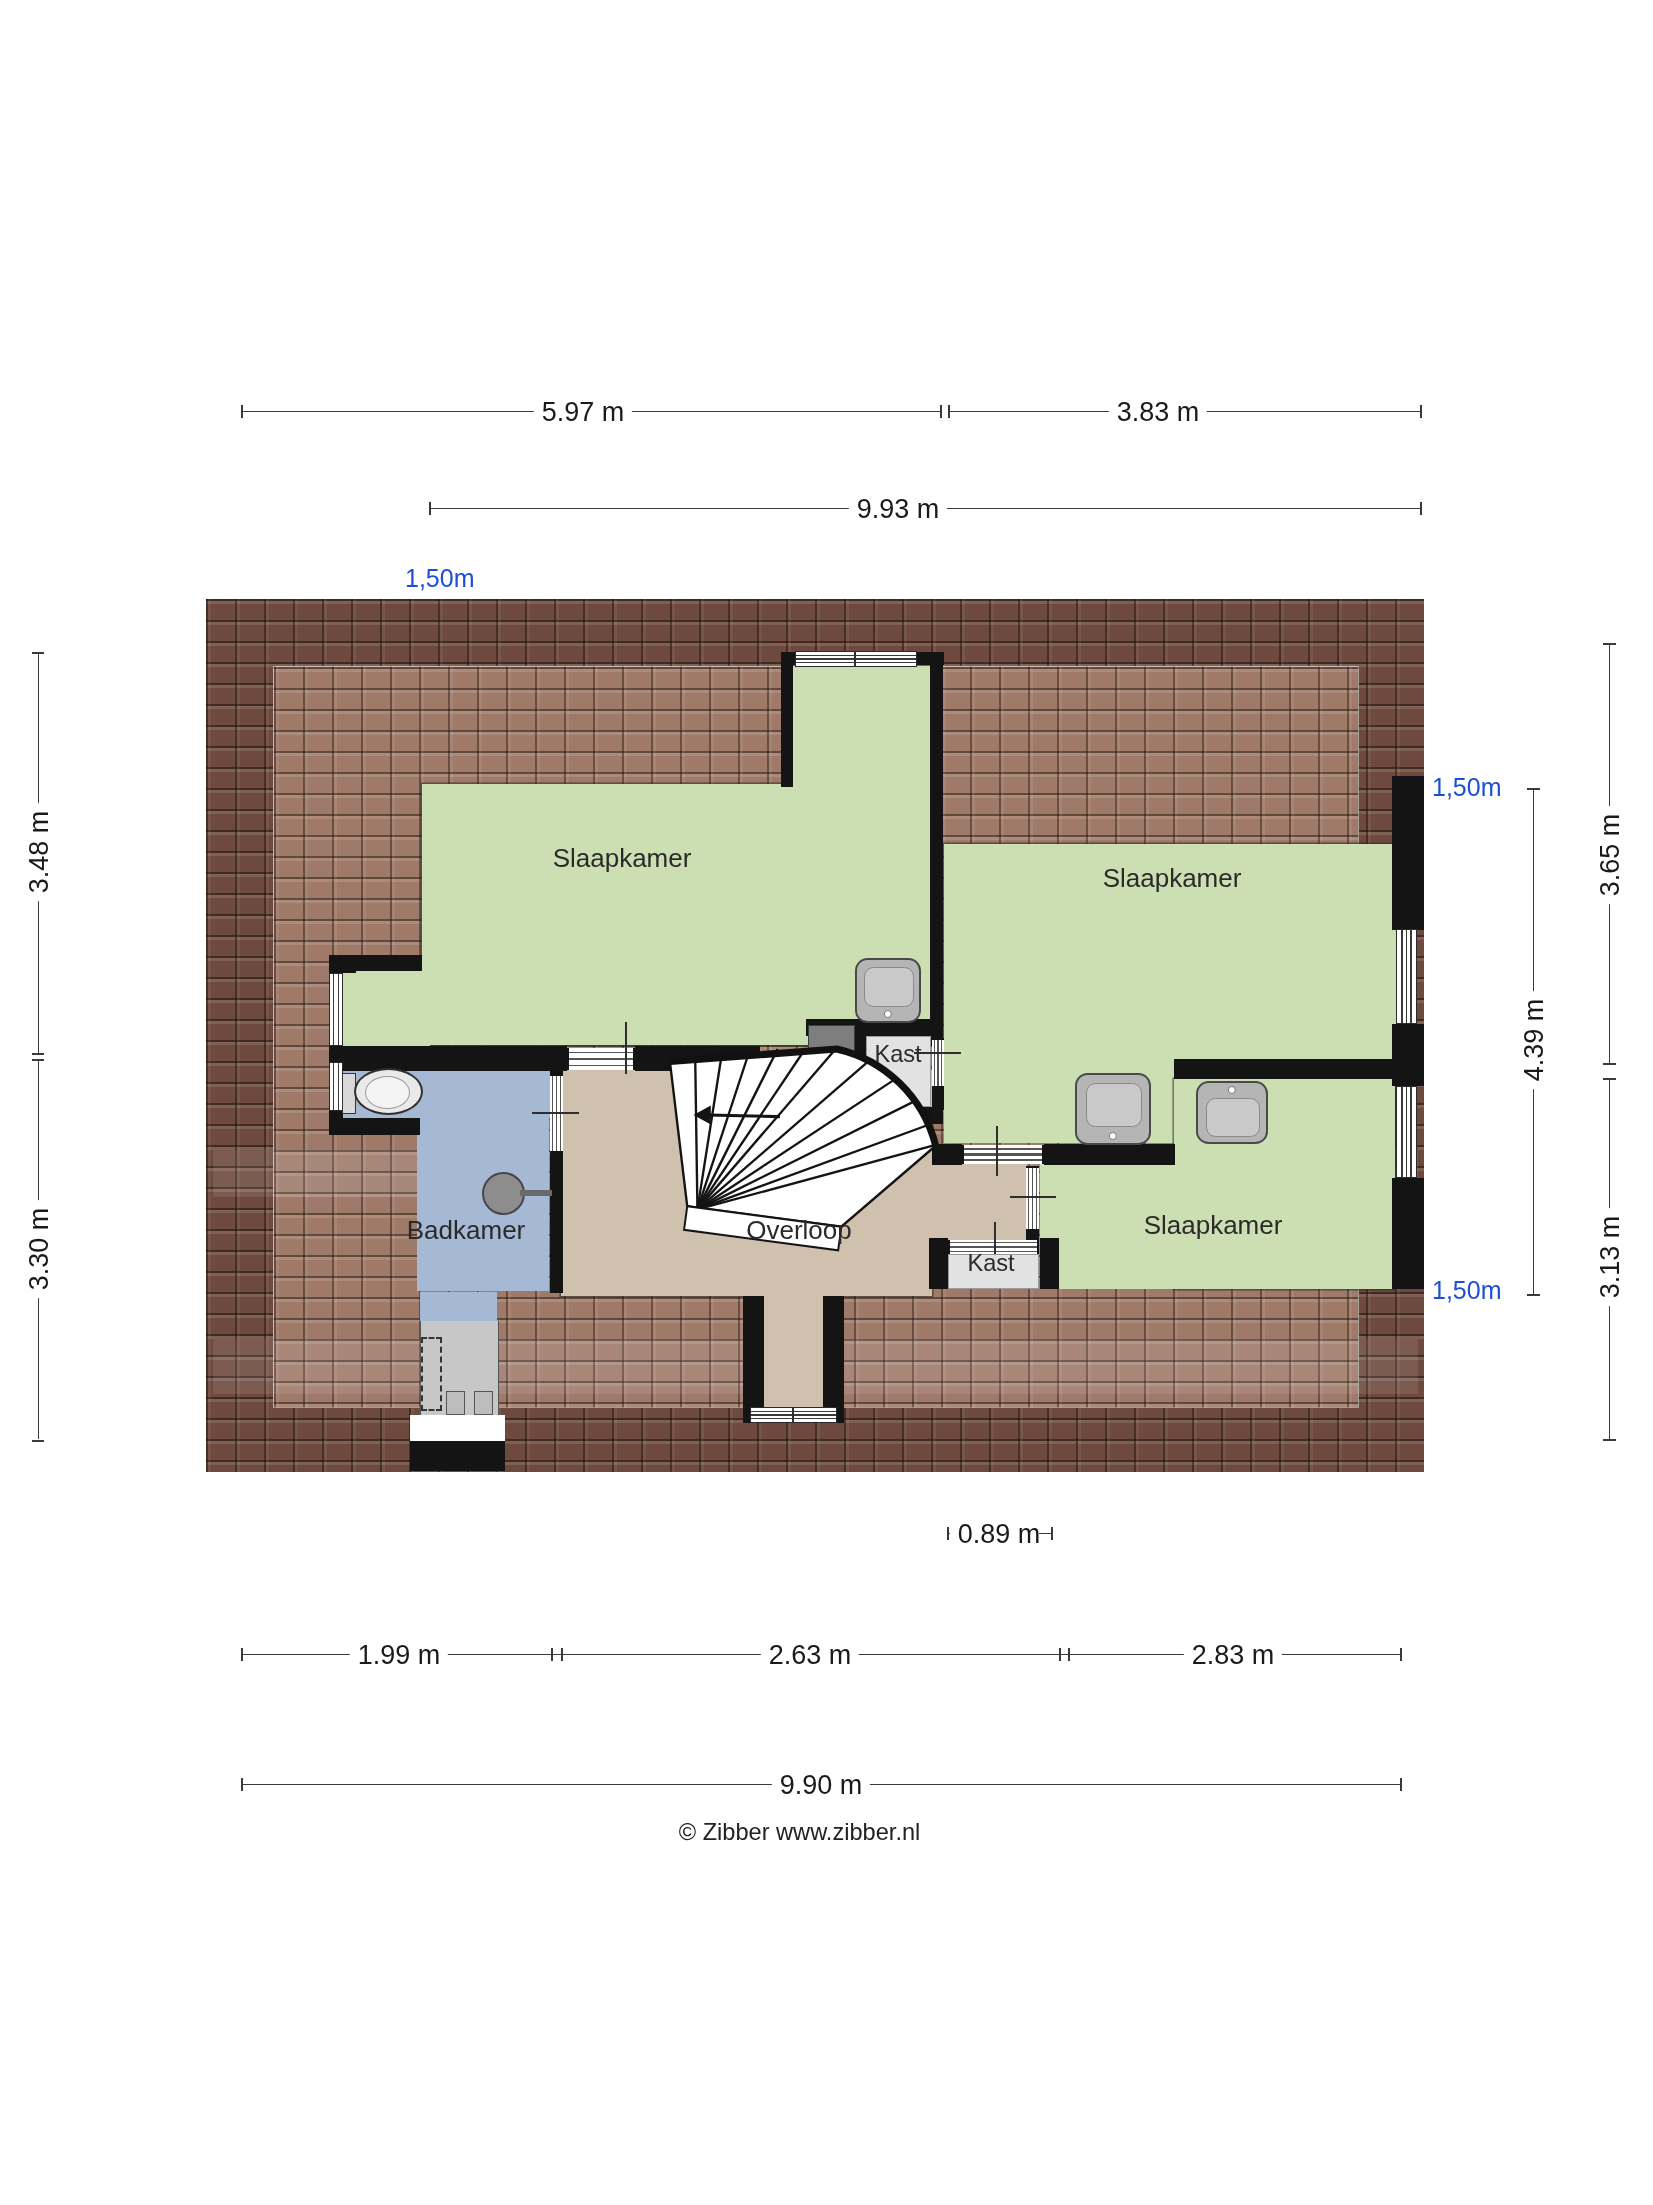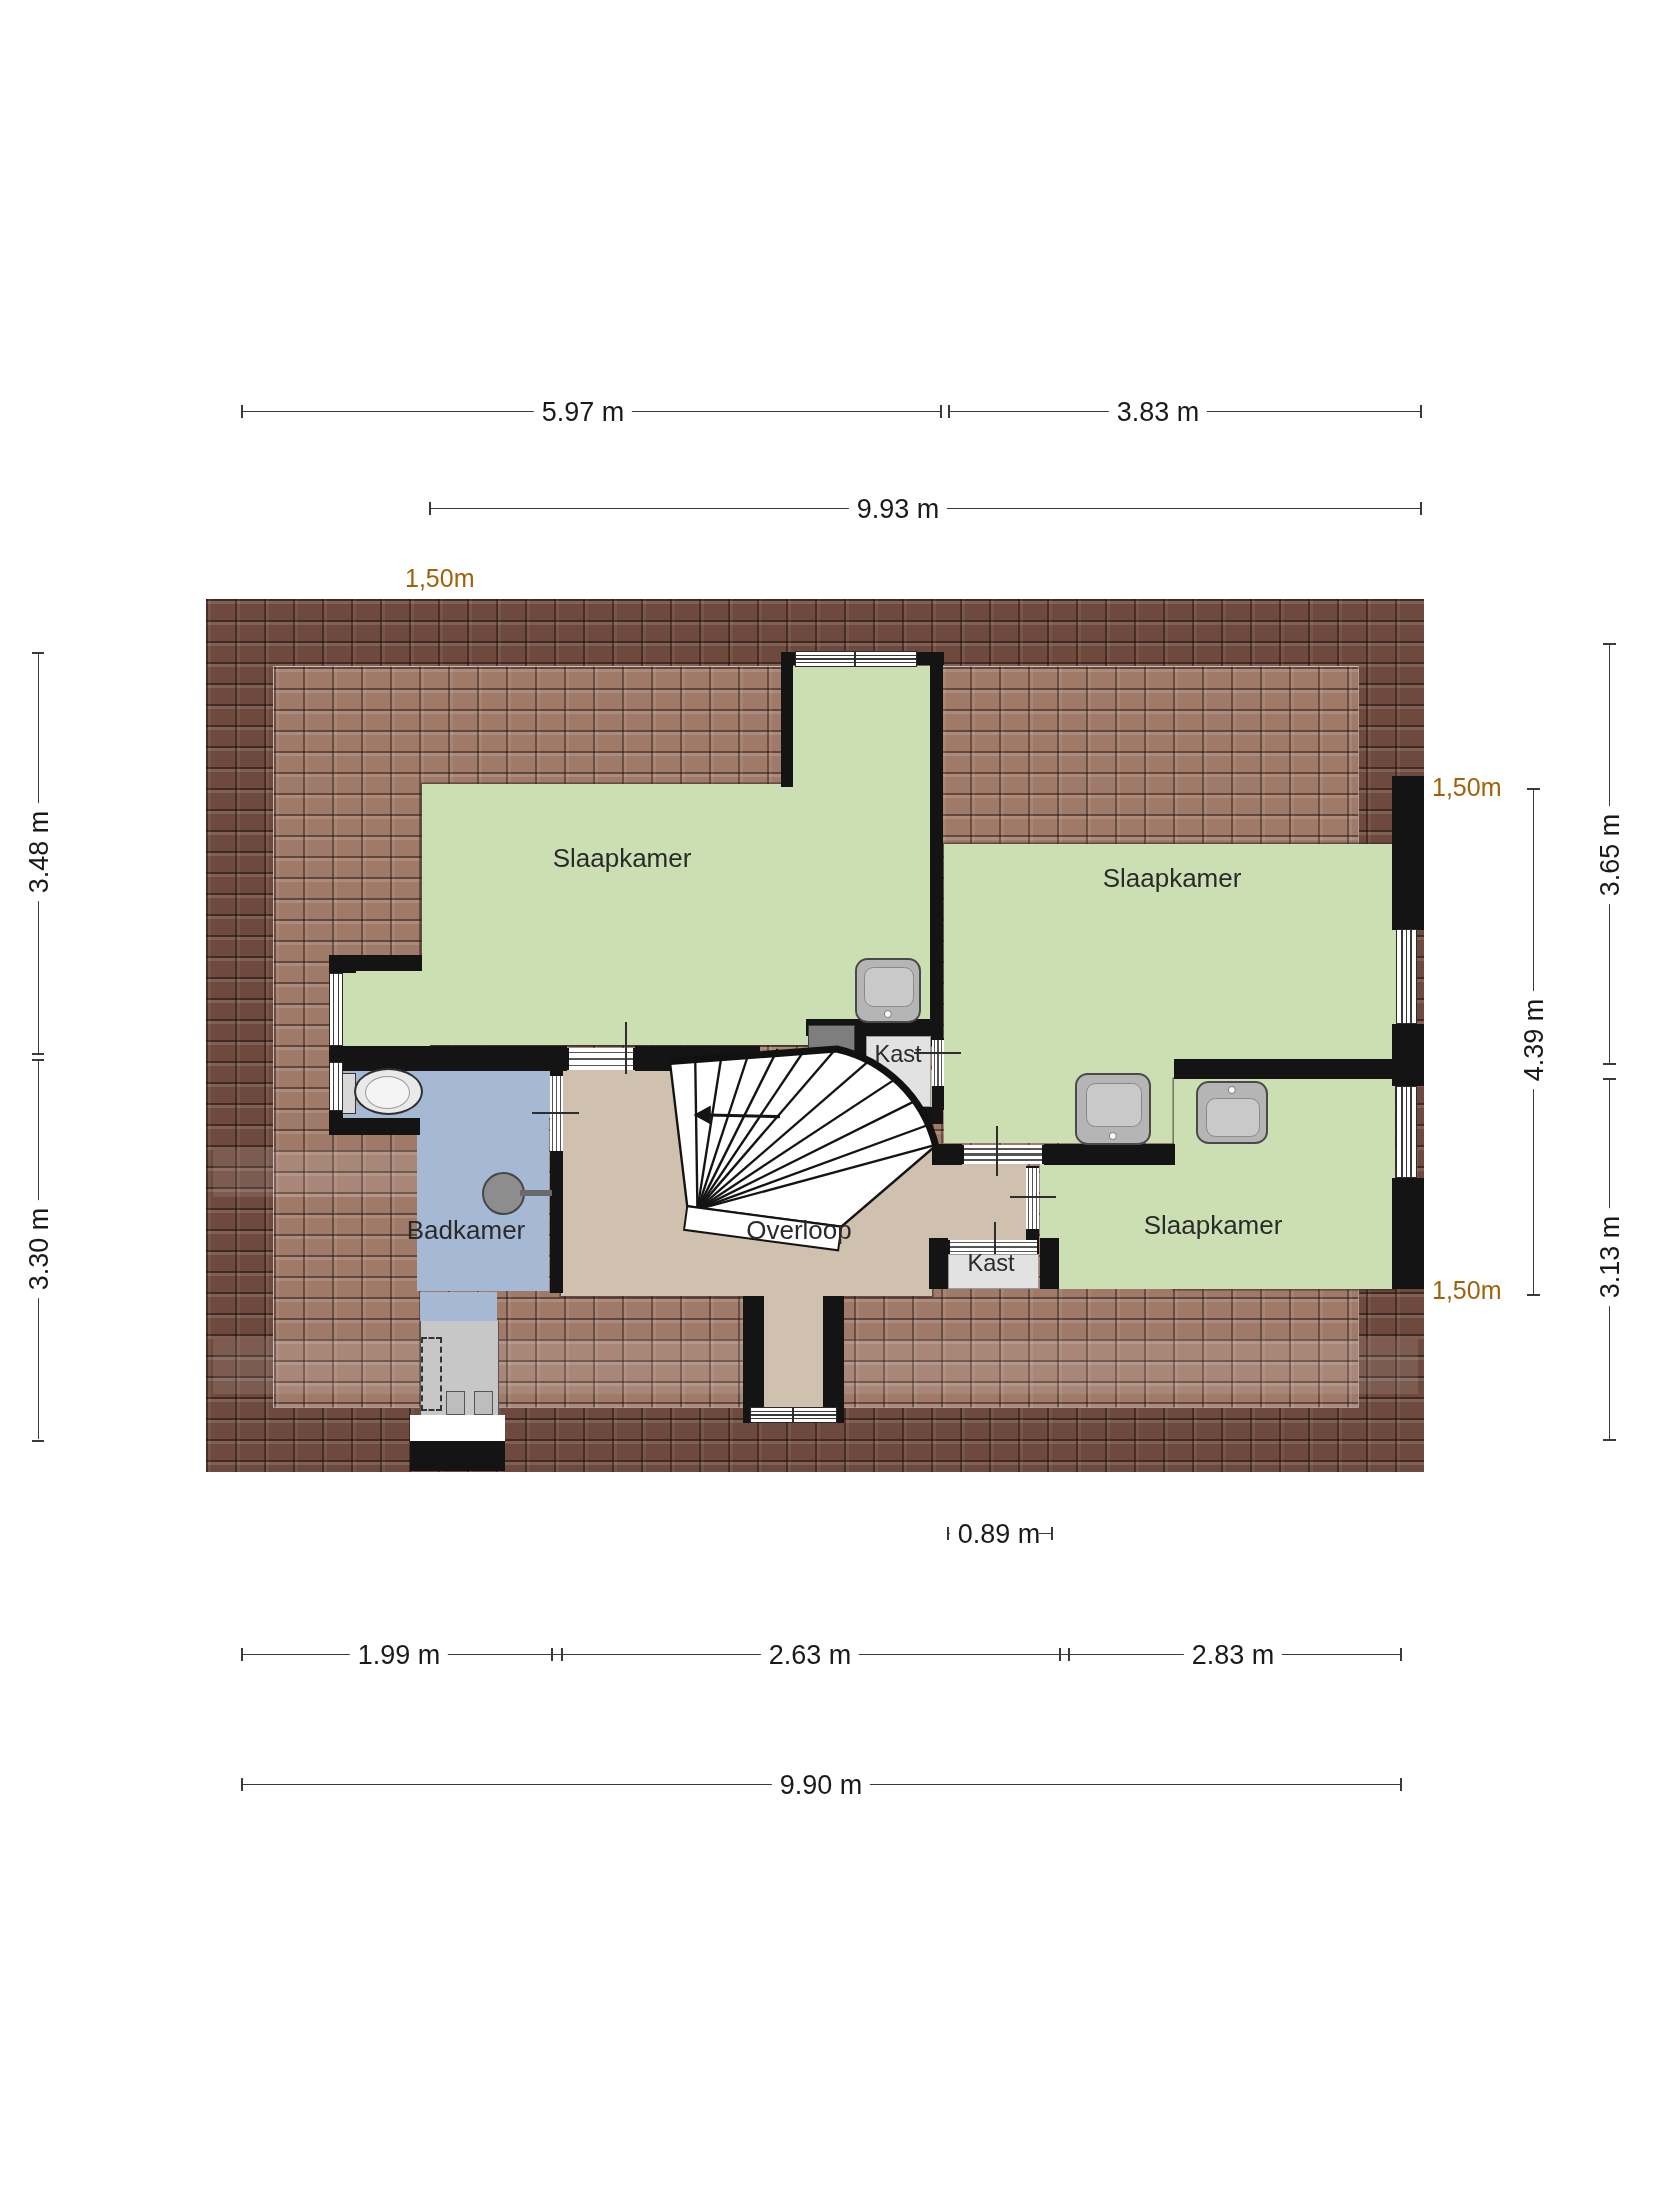--- a/index.html
+++ b/index.html
@@ -38,21 +38,21 @@
   .toilet-bowl{background:#e9e9e9;border:2.4px solid #2f2f2f;border-radius:50%;box-sizing:border-box;}
   .toilet-seat{position:absolute;left:14%;top:14%;width:66%;height:72%;background:#f4f4f4;border:1.6px solid #9a9a9a;border-radius:50%;}
   
   .hline{height:0;border-top:1.6px solid #3a3a3a;}
   .vline{width:0;border-left:1.6px solid #3a3a3a;}
   .vtick{width:1.6px;height:12.6px;background:#3a3a3a;}
   .htick{width:12.6px;height:1.6px;background:#3a3a3a;}
   .dim-label{font-size:27px;color:#1a1a1a;background:#fff;padding:0 7.9px;white-space:nowrap;transform:translate(-50%,-50%);}
   .dim-label-v{font-size:27px;color:#1a1a1a;background:#fff;padding:0 7.9px;white-space:nowrap;transform:translate(-50%,-50%) rotate(-90deg);}
   .room-label{font-size:26px;color:#2a2a2a;white-space:nowrap;transform:translate(-50%,-50%);}
-  .small-label{font-size:25px;color:#a16207;white-space:nowrap;}
+  .small-label{font-size:25px;color:#1d4ed8;white-space:nowrap;}
   .footer-line{width:100%;text-align:center;font-size:23.6px;color:#222;}
 </style>
 </head>
 <body>
 
 <div id="stage">
 
   <div class="abs roof" style="left:206px;top:599px;width:1218px;height:873px;"></div>
   <div class="abs roof-inner" style="left:273px;top:666px;width:1084px;height:740px;"></div>
   <div class="abs shade" style="left:213px;top:1150px;width:1205px;height:47px;"></div>
@@ -250,15 +250,16 @@
   <div class="abs vtick" style="left:1400px;top:1648px;"></div>
   <div class="abs dim-label" style="left:399px;top:1655px;">1.99 m</div>
   <div class="abs dim-label" style="left:810px;top:1655px;">2.63 m</div>
   <div class="abs dim-label" style="left:1233px;top:1655px;">2.83 m</div>
 
   <div class="abs hline" style="left:241px;top:1784px;width:1159px;"></div>
   <div class="abs vtick" style="left:241px;top:1778px;"></div>
   <div class="abs vtick" style="left:1400px;top:1778px;"></div>
   <div class="abs dim-label" style="left:821px;top:1785px;">9.90 m</div>
 
+  <div class="abs footer-line" style="left:0px;top:1819px;width:1599px;">© Zibber www.zibber.nl</div>
 
 </div>
 
 
 </body></html>

